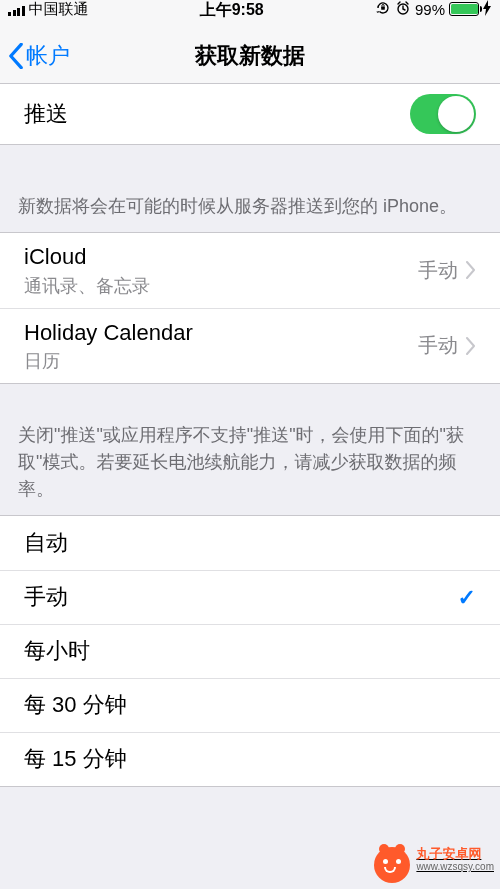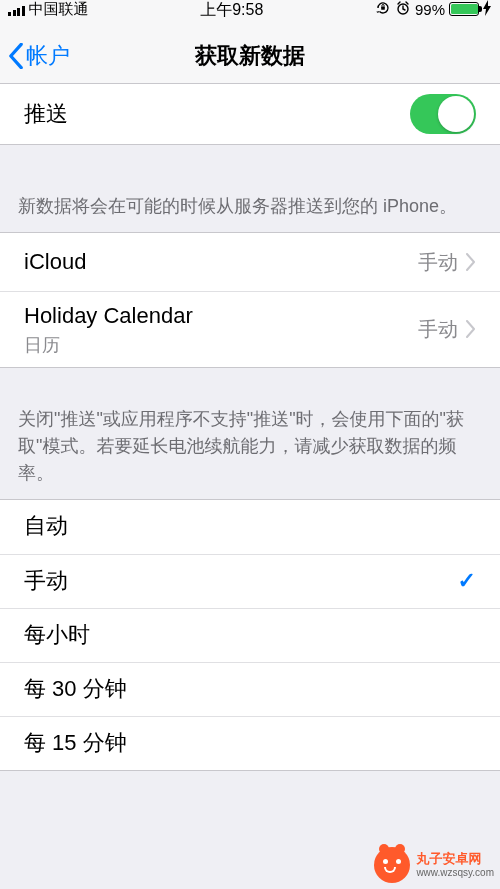--- a/index.html
+++ b/index.html
@@ -17,21 +17,21 @@
     height: 28px;
     background: #f7f7f8;
     display: flex;
     align-items: flex-start;
     justify-content: space-between;
     padding: 0 8px;
     font-size: 15px;
     font-weight: 500;
   }
   .status-left, .status-right { display: flex; align-items: center; gap: 4px; }
-  .status-center { font-weight: 400; font-size: 16px; }
+  .status-center { font-weight: 700; font-size: 16px; }
   .signal-bars { display: flex; align-items: flex-end; gap: 1.5px; height: 12px; }
   .signal-bars span { width: 3px; background: #000; display: block; }
   .signal-bars span:nth-child(1){height:4px;}
   .signal-bars span:nth-child(2){height:6px;}
   .signal-bars span:nth-child(3){height:8px;}
   .signal-bars span:nth-child(4){height:10px;}
   .battery {
     width: 30px; height: 14px; border: 1.5px solid #000; border-radius: 3px;
     position: relative; display: inline-block; vertical-align: middle;
   }
@@ -105,23 +105,24 @@
   }
   .group-header.small { font-size: 18px; padding-top: 34px; padding-bottom: 8px; }
   
   .checkmark { color: #007aff; font-size: 22px; font-weight: 600; }
   
   .watermark {
     position: absolute;
     right: 6px;
     bottom: 6px;
     display: flex;
-    align-items: center;
+    align-items: flex-start;
     gap: 6px;
     z-index: 50;
+    text-decoration: underline;
   }
   .wm-logo {
     width: 36px; height: 36px; border-radius: 50%;
     background: #ff5a2b; position: relative;
   }
   .wm-logo::before, .wm-logo::after {
     content: ""; position: absolute; width: 10px; height: 10px; background: #ff5a2b;
     border-radius: 50%; top: -3px;
   }
   .wm-logo::before { left: 5px; }
@@ -203,20 +204,21 @@
           <div class="toggle-knob"></div>
         </div>
     </div>
   </div>
   <div class="group-footer">新数据将会在可能的时候从服务器推送到您的 iPhone。</div>
 
   <div class="group" id="accounts-group">
       <div class="cell">
         <div class="cell-left">
           <div class="cell-title">iCloud</div>
+          <div class="cell-sub">通讯录、备忘录</div>
         </div>
         <div class="cell-value">手动</div>
         <span class="chevron">
           <svg viewBox="0 0 10 18">
             <path d="M1 1l7 8-7 8" fill="none" stroke="#c7c7cc" stroke-width="2" stroke-linecap="round" stroke-linejoin="round"></path>
           </svg>
         </span>
       </div>
       <div class="cell">
         <div class="cell-left">

